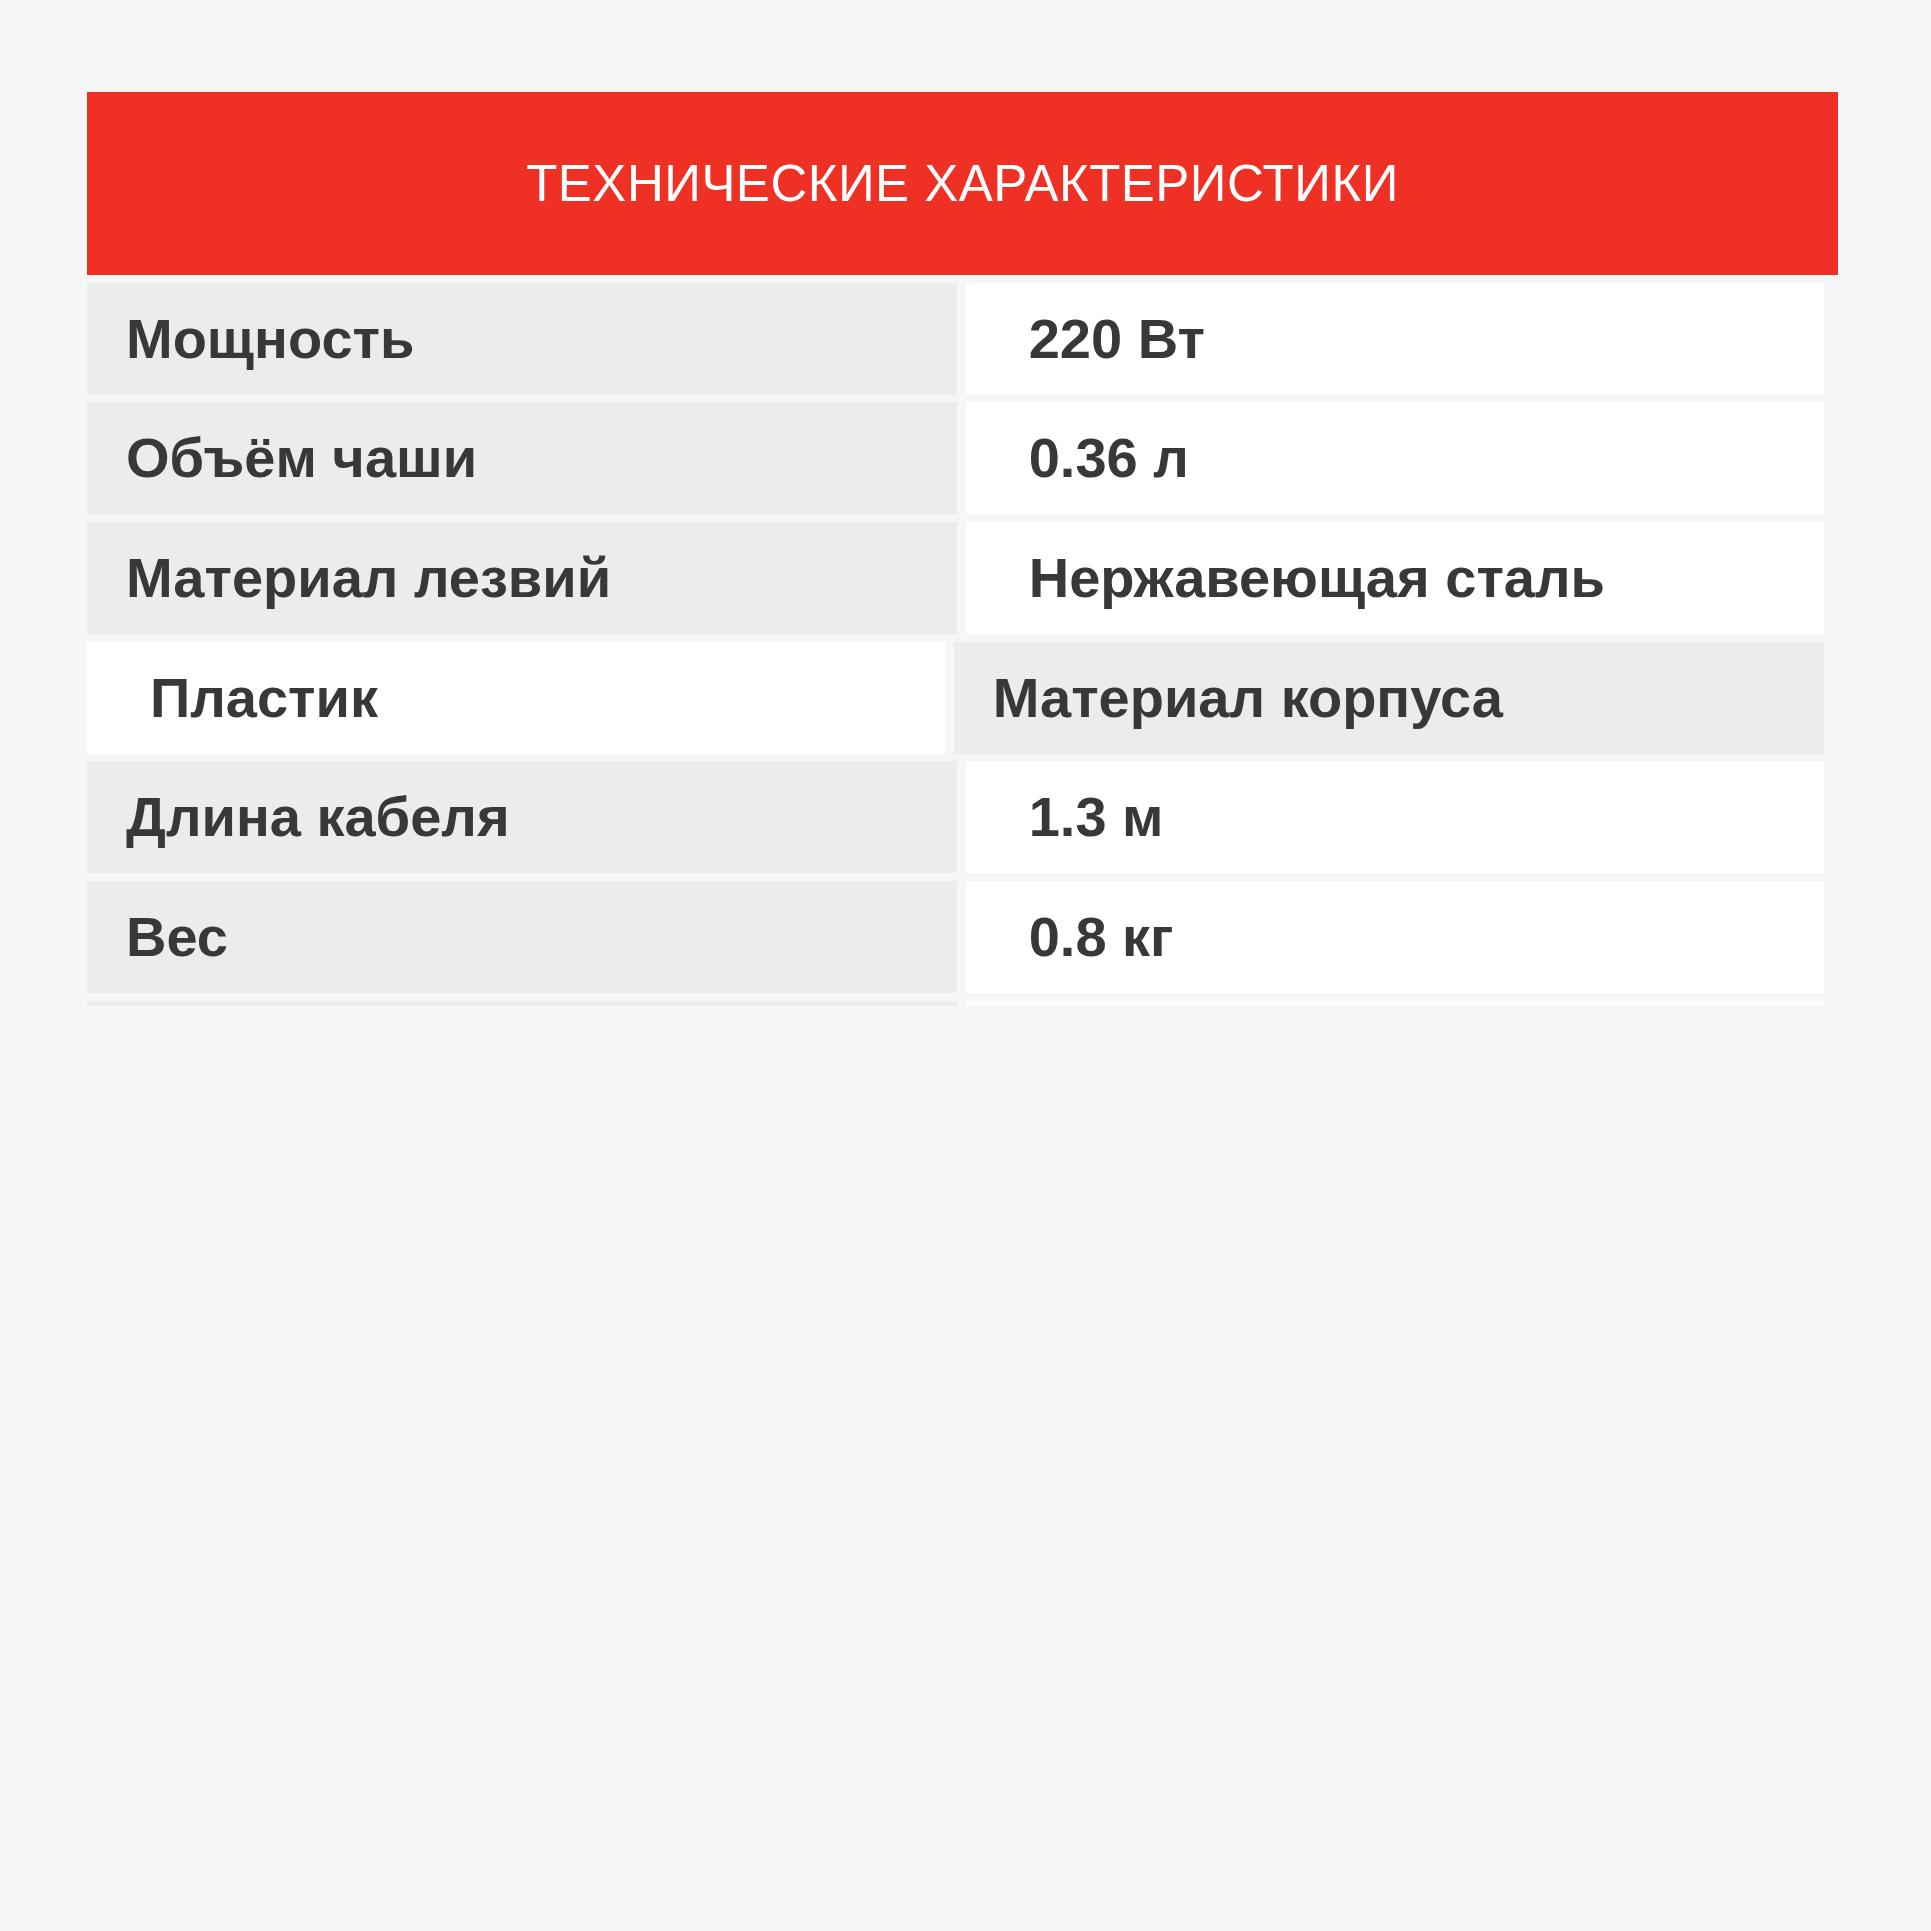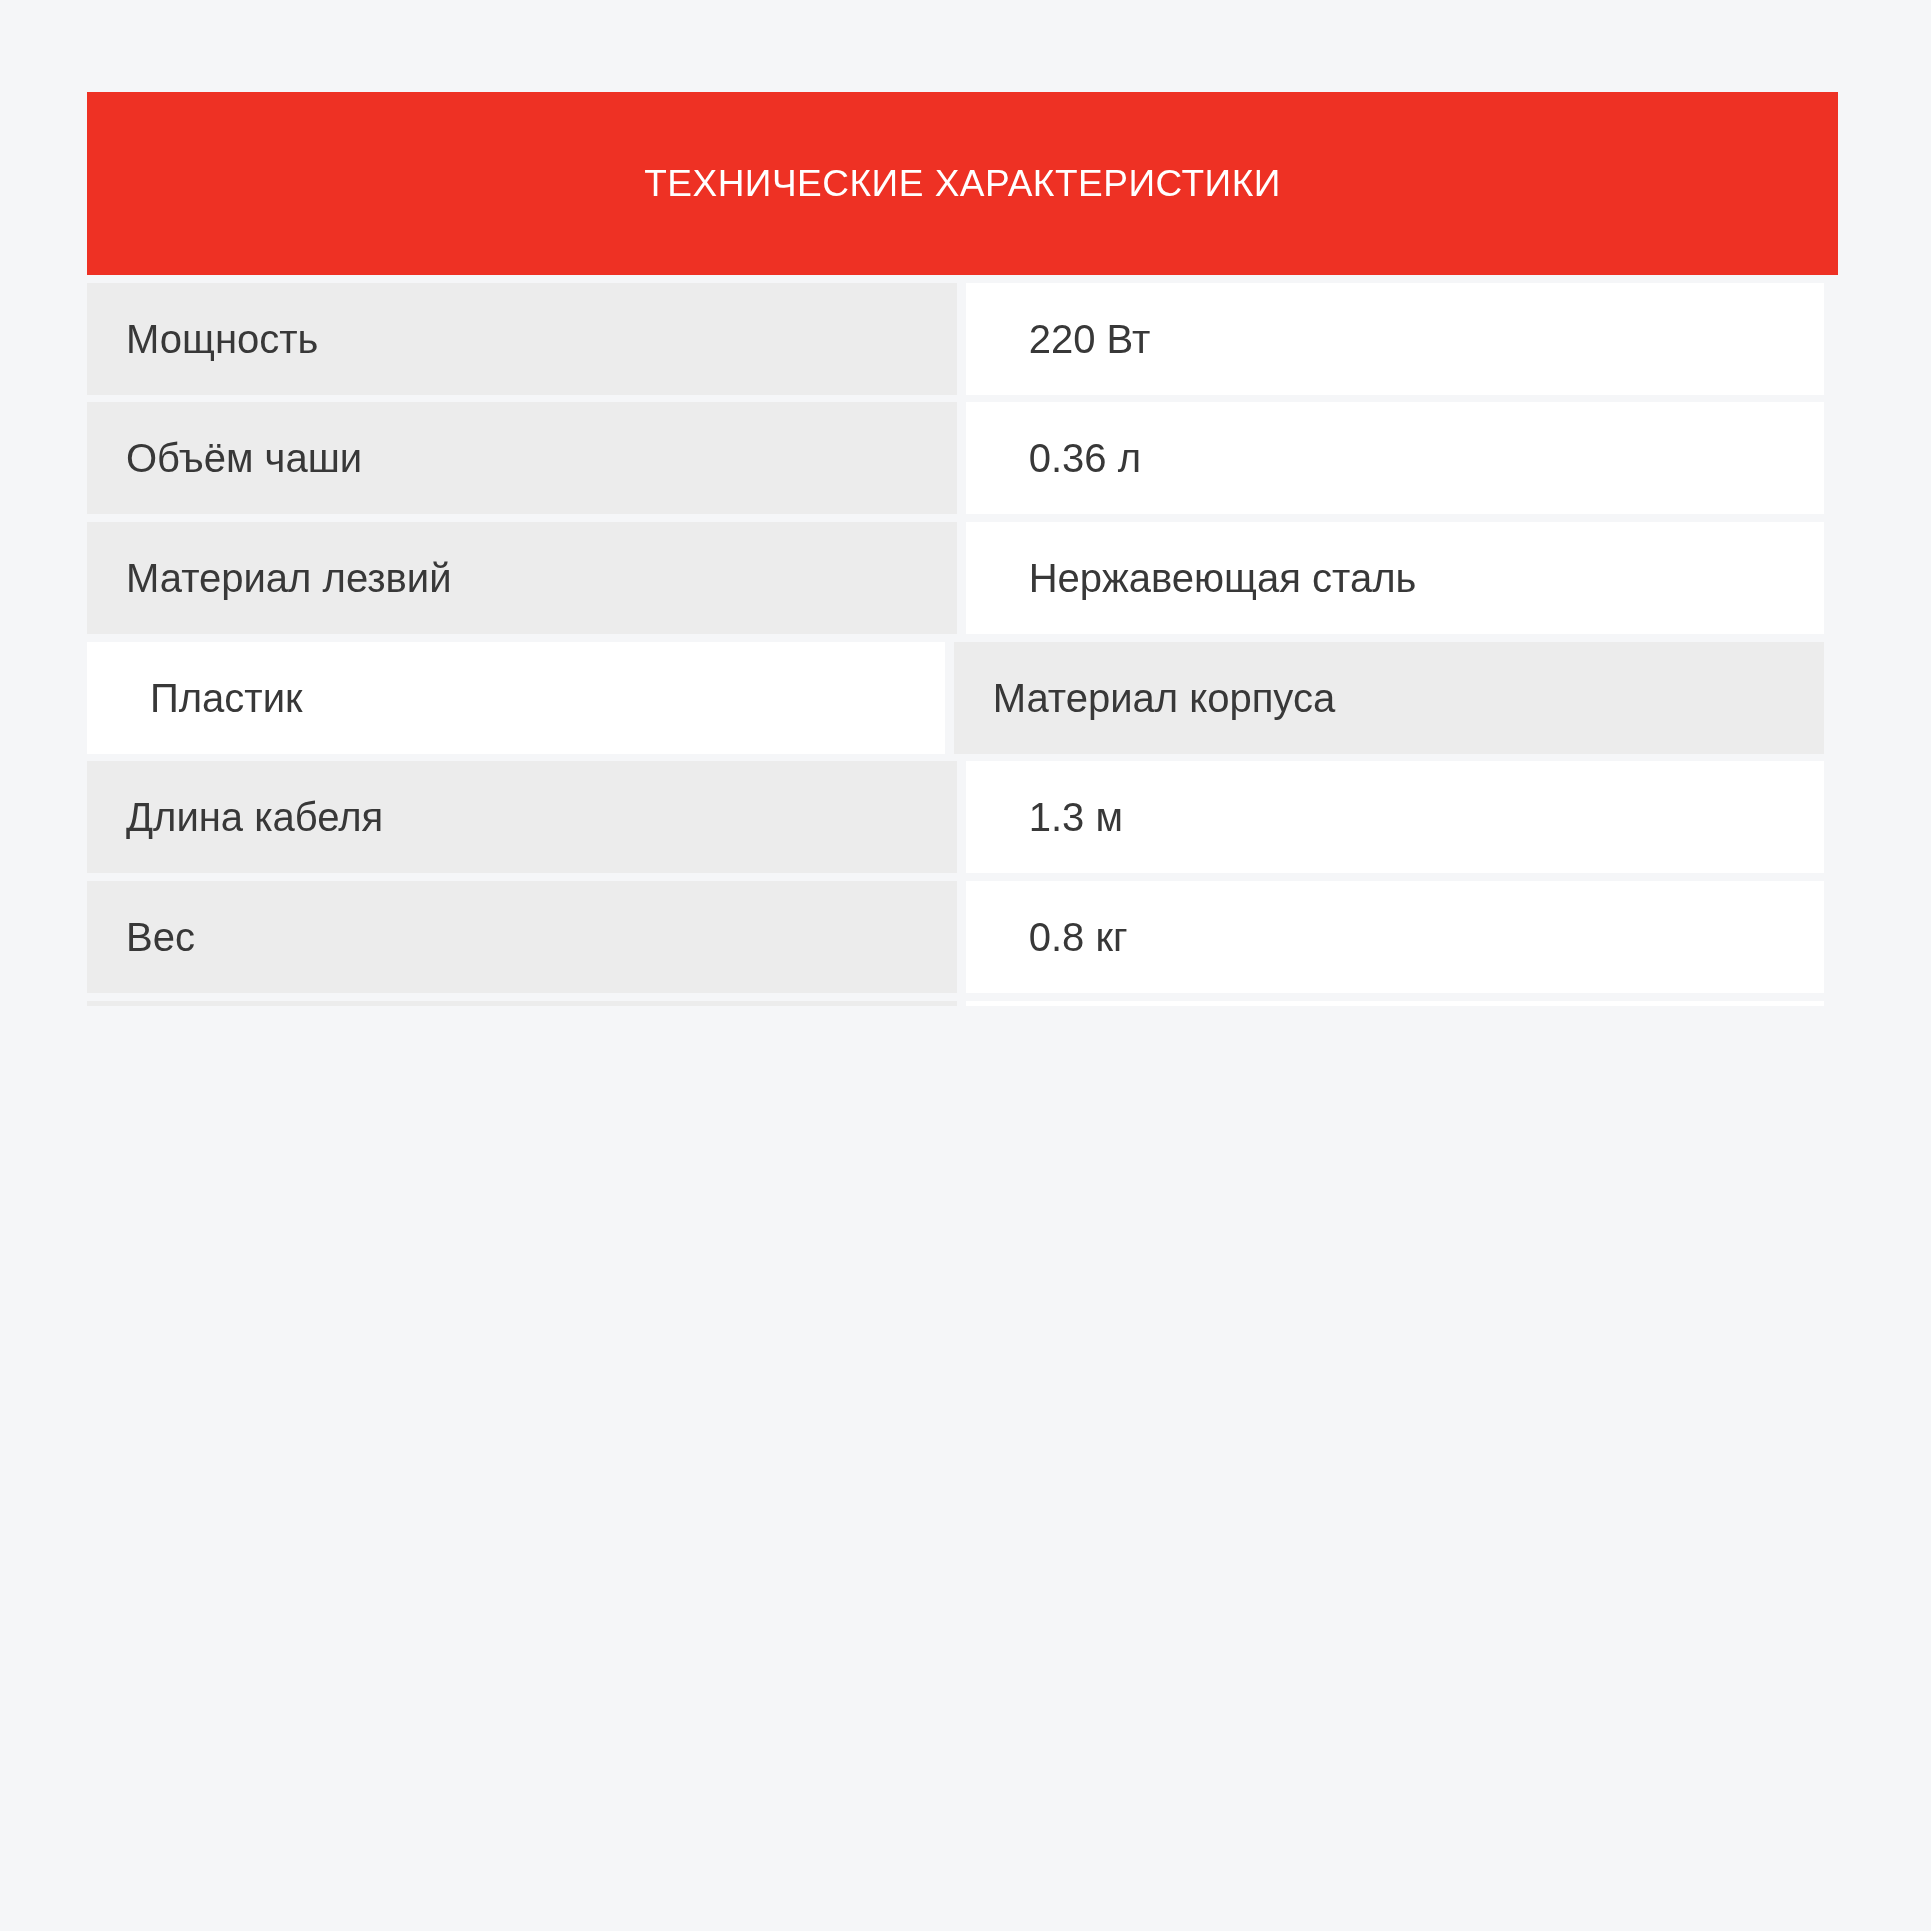--- a/index.html
+++ b/index.html
@@ -28,21 +28,21 @@
   .banner{
     width:1751px;
     height:183px;
     background:var(--banner-bg);
     display:flex;
     align-items:center;
     justify-content:center;
   }
   .banner-title{
     color:var(--banner-text);
-    font-size:37px;
+    font-size:51px;
     font-weight:400;
     letter-spacing:0.5px;
     white-space:nowrap;
   }
   .rows{
     margin-top:7.7px;
     width:1737px;
     display:flex;
     flex-direction:column;
     row-gap:7.7px;
@@ -52,22 +52,22 @@
     column-gap:8.7px;
     height:112px;
   }
   .row.sliver{
     height:4.8px;
     overflow:hidden;
   }
   .cell{
     display:flex;
     align-items:center;
-    font-size:40px;
-    font-weight:400;
+    font-size:56px;
+    font-weight:700;
     line-height:1;
     white-space:nowrap;
   }
   .cell.label{
     width:870px;
     background:var(--label-bg);
     padding-left:39px;
   }
   .cell.value{
     width:858px;

